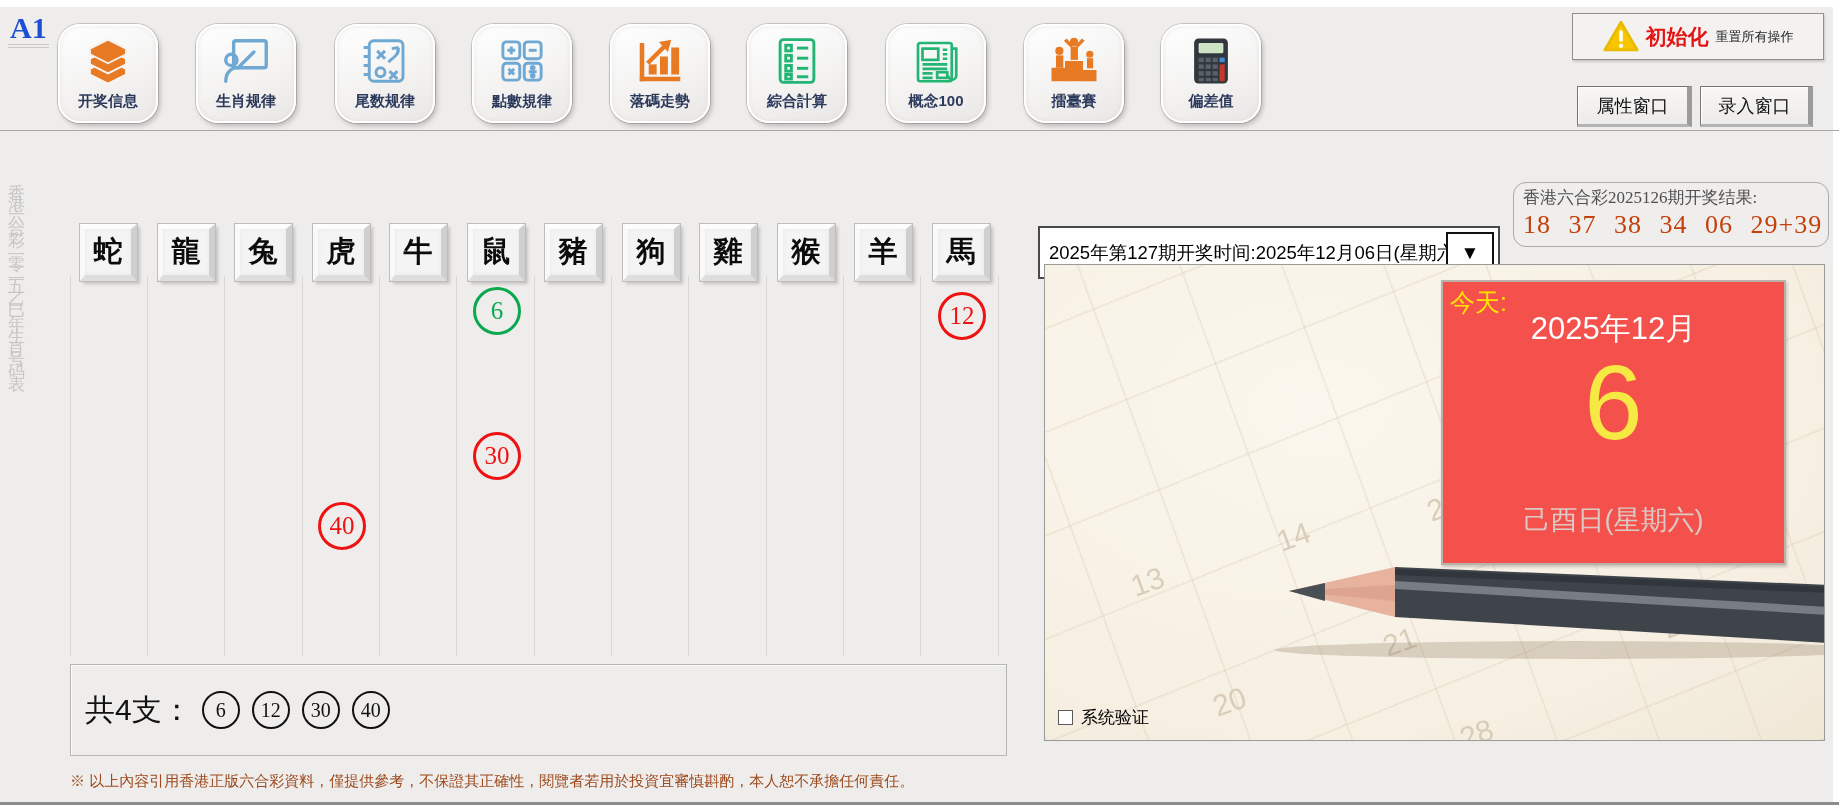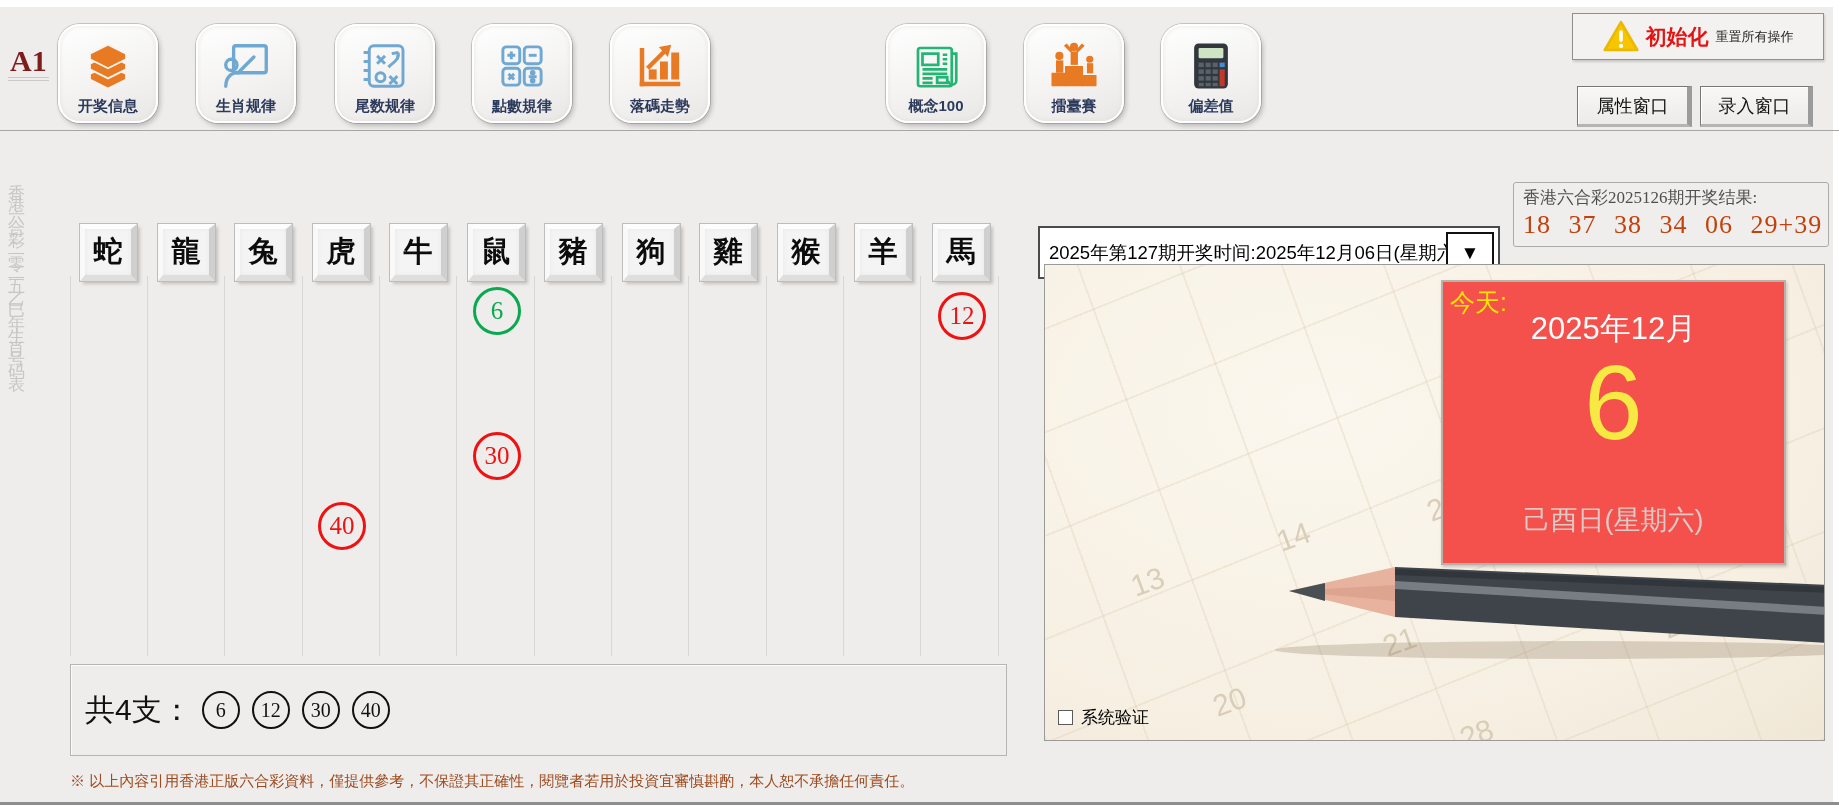--- a/index.html
+++ b/index.html
@@ -5,27 +5,27 @@
   html,body{margin:0;padding:0;background:#ffffff;}
   body{font-family:"Liberation Sans",sans-serif;}
   .window{position:relative;width:1839px;height:805px;background:#efedec;overflow:hidden;
           border-bottom:3px solid #8d8d8d;box-sizing:border-box;}
   .topstrip{position:absolute;left:0;top:0;width:100%;height:7px;background:#ffffff;}
   .rightstrip{position:absolute;right:0;top:0;width:6px;height:100%;background:#ffffff;}
   .divider{position:absolute;left:0;top:130px;width:100%;height:1px;background:#a6a6a6;}
 
   
   .corner{position:absolute;left:8px;top:12px;font:bold 30px "Liberation Serif",serif;
-          color:#7f1d1d;border-bottom:4px double #c9c9c9;line-height:1.05;padding:0 2px;margin-top:33px;}
+          color:#1d4ed8;border-bottom:4px double #c9c9c9;line-height:1.05;padding:0 2px;}
 
   
   .tbtn{position:absolute;top:24px;width:100px;height:99px;border-radius:22px;
         background:linear-gradient(160deg,#ffffff 0%,#f4f3f2 55%,#e9e7e5 100%);
         box-shadow:inset 0 0 0 2px #ffffff, inset 0 0 6px #d8d6d3, 2px 3px 5px rgba(0,0,0,.22), 0 0 0 1px #c9c7c4;
-        display:flex;flex-direction:column;align-items:center;justify-content:flex-end;
+        display:flex;flex-direction:column;align-items:center;justify-content:center;
         padding-bottom:7px;box-sizing:border-box;cursor:pointer;}
   .ticon{height:62px;display:flex;align-items:center;justify-content:center;}
   .tlabel{font-size:15px;font-weight:bold;color:#2c3a5c;white-space:nowrap;}
 
   
   .init{position:absolute;left:1572px;top:13px;width:252px;height:47px;background:#f4f2f1;
         border:1px solid #8f8f8f;box-shadow:1px 2px 2px rgba(0,0,0,.15);
         display:flex;align-items:center;justify-content:center;gap:7px;cursor:pointer;box-sizing:border-box;}
   .init-title{font-size:21px;font-weight:bold;color:#e21414;}
   .init-sub{font-size:13px;color:#1d1d1d;}
@@ -68,21 +68,21 @@
   .combo{position:absolute;left:1038px;top:226px;width:462px;height:53px;background:#ffffff;
         border:2px solid #4a4a4a;box-sizing:border-box;cursor:pointer;}
   .combo-text{position:absolute;left:9px;top:0;height:100%;width:398px;overflow:hidden;white-space:nowrap;
         display:flex;align-items:center;font-size:18.5px;color:#000;}
   .combo-arrow{position:absolute;right:4px;top:4px;bottom:4px;width:48px;background:#ffffff;
         border:2px solid #111;display:flex;align-items:center;justify-content:center;
         font-size:19px;color:#000;box-sizing:border-box;cursor:pointer;}
 
   
   .result{position:absolute;left:1513px;top:182px;width:316px;height:65px;border:1.5px solid #ababab;
-        border-radius:3px;box-sizing:border-box;padding:3px 22px 0 9px;background:#f0eeed;}
+        border-radius:13px;box-sizing:border-box;padding:3px 22px 0 9px;background:#f0eeed;}
   .result-title{font:17px "Liberation Serif",serif;color:#4f4f4f;white-space:nowrap;}
   .result-nums{font:26px "Liberation Serif",serif;color:#c2410c;letter-spacing:1px;word-spacing:10px;white-space:nowrap;margin-top:1px;}
 
   
   .calendar{position:absolute;left:1044px;top:264px;width:781px;height:477px;
         border:1.5px solid #9a9a96;box-sizing:border-box;overflow:hidden;
         background:
           repeating-linear-gradient(70deg, rgba(219,203,176,.30) 0 2px, rgba(0,0,0,0) 2px 96px),
           repeating-linear-gradient(-22deg, rgba(219,203,176,.30) 0 2px, rgba(0,0,0,0) 2px 96px),
           radial-gradient(ellipse at 35% 30%, #fbf7ee 0%, #f6efe2 70%, #f0e7d6 100%);}
@@ -170,20 +170,36 @@
         <rect x="14" y="27" width="7" height="9"></rect>
             <rect x="24" y="20" width="7" height="16"></rect>
             <rect x="34" y="12" width="7" height="24"></rect>
           </g>
         <path d="M13 26 L29 10" stroke="#e87a24" stroke-width="4" fill="none"></path>
         <path d="M23 7 L34 5 L31 16 Z" fill="#e87a24"></path>
         </svg>
     </span>
     <span class="tlabel">落碼走勢</span>
   </div>
+  <div class="tbtn" style="left:747px">
+    <span class="ticon">
+      <svg width="54" height="54" viewBox="0 0 48 48" fill="none" stroke="#22b573" stroke-width="2.6">
+        <rect x="9" y="5" width="30" height="38" rx="3"></rect>
+        <rect x="14" y="10" width="5" height="5"></rect>
+          <path d="M24 12.5 h10"></path>
+        <rect x="14" y="19" width="5" height="5"></rect>
+          <path d="M24 21.5 h10"></path>
+        <rect x="14" y="28" width="5" height="5"></rect>
+          <path d="M24 30.5 h10"></path>
+        <rect x="14" y="36" width="5" height="4"></rect>
+          <path d="M24 38 h10"></path>
+        </svg>
+    </span>
+    <span class="tlabel">綜合計算</span>
+  </div>
   <div class="tbtn" style="left:886px">
     <span class="ticon">
       <svg width="54" height="54" viewBox="0 0 48 48" fill="none" stroke="#22b573" stroke-width="2.4">
         <rect x="8" y="8" width="30" height="34" rx="2"></rect>
         <path d="M38 13 h4 v24 a3.5 3.5 0 0 1 -7 0"></path>
         <rect x="12" y="13" width="14" height="10"></rect>
         <path d="M30 14 h4 M30 18 h4 M30 22 h4"></path>
         <path d="M12 27 h22 M12 31 h22"></path>
         <rect x="25" y="34" width="9" height="5"></rect>
           <path d="M12 35 h9 M12 39 h9"></path>

